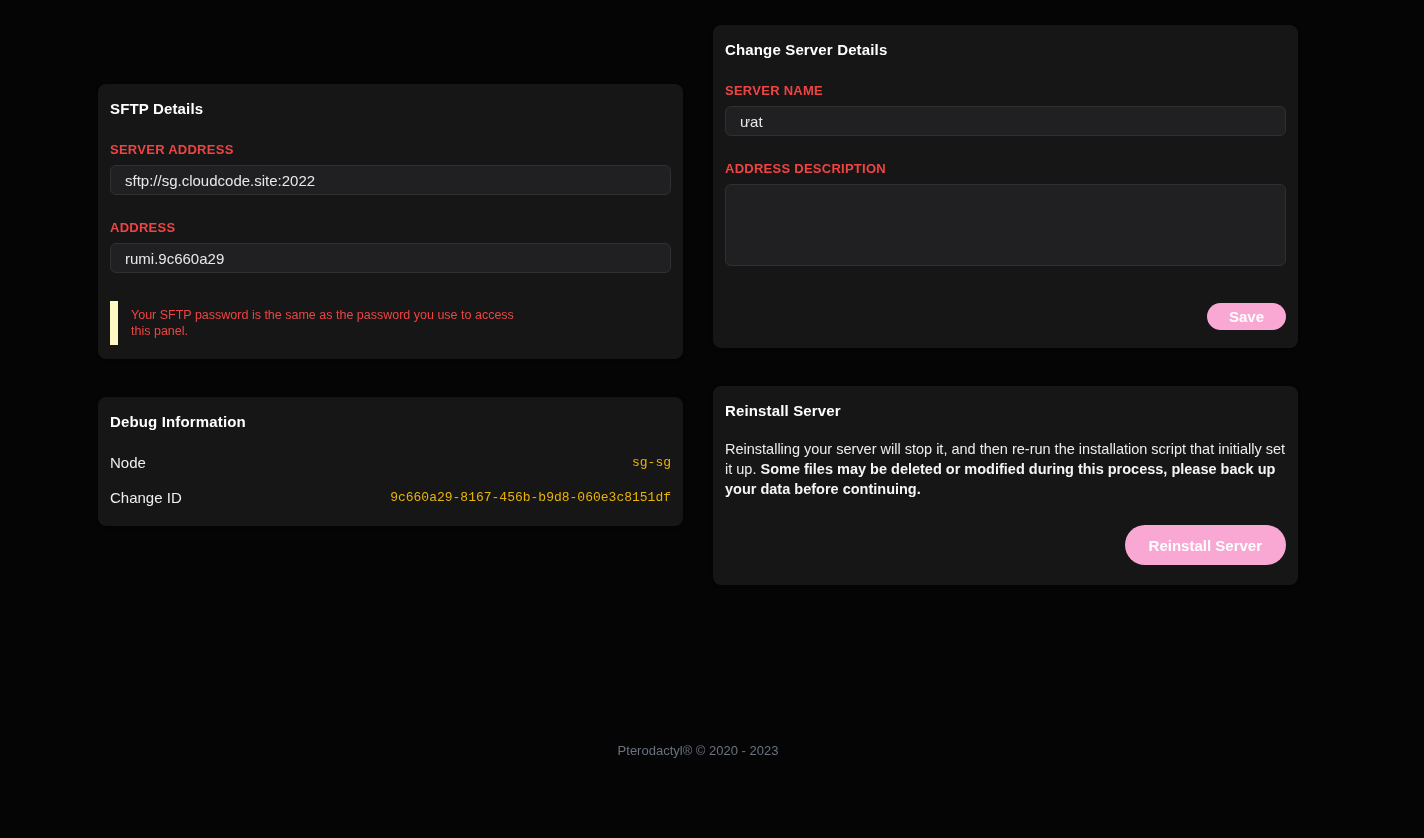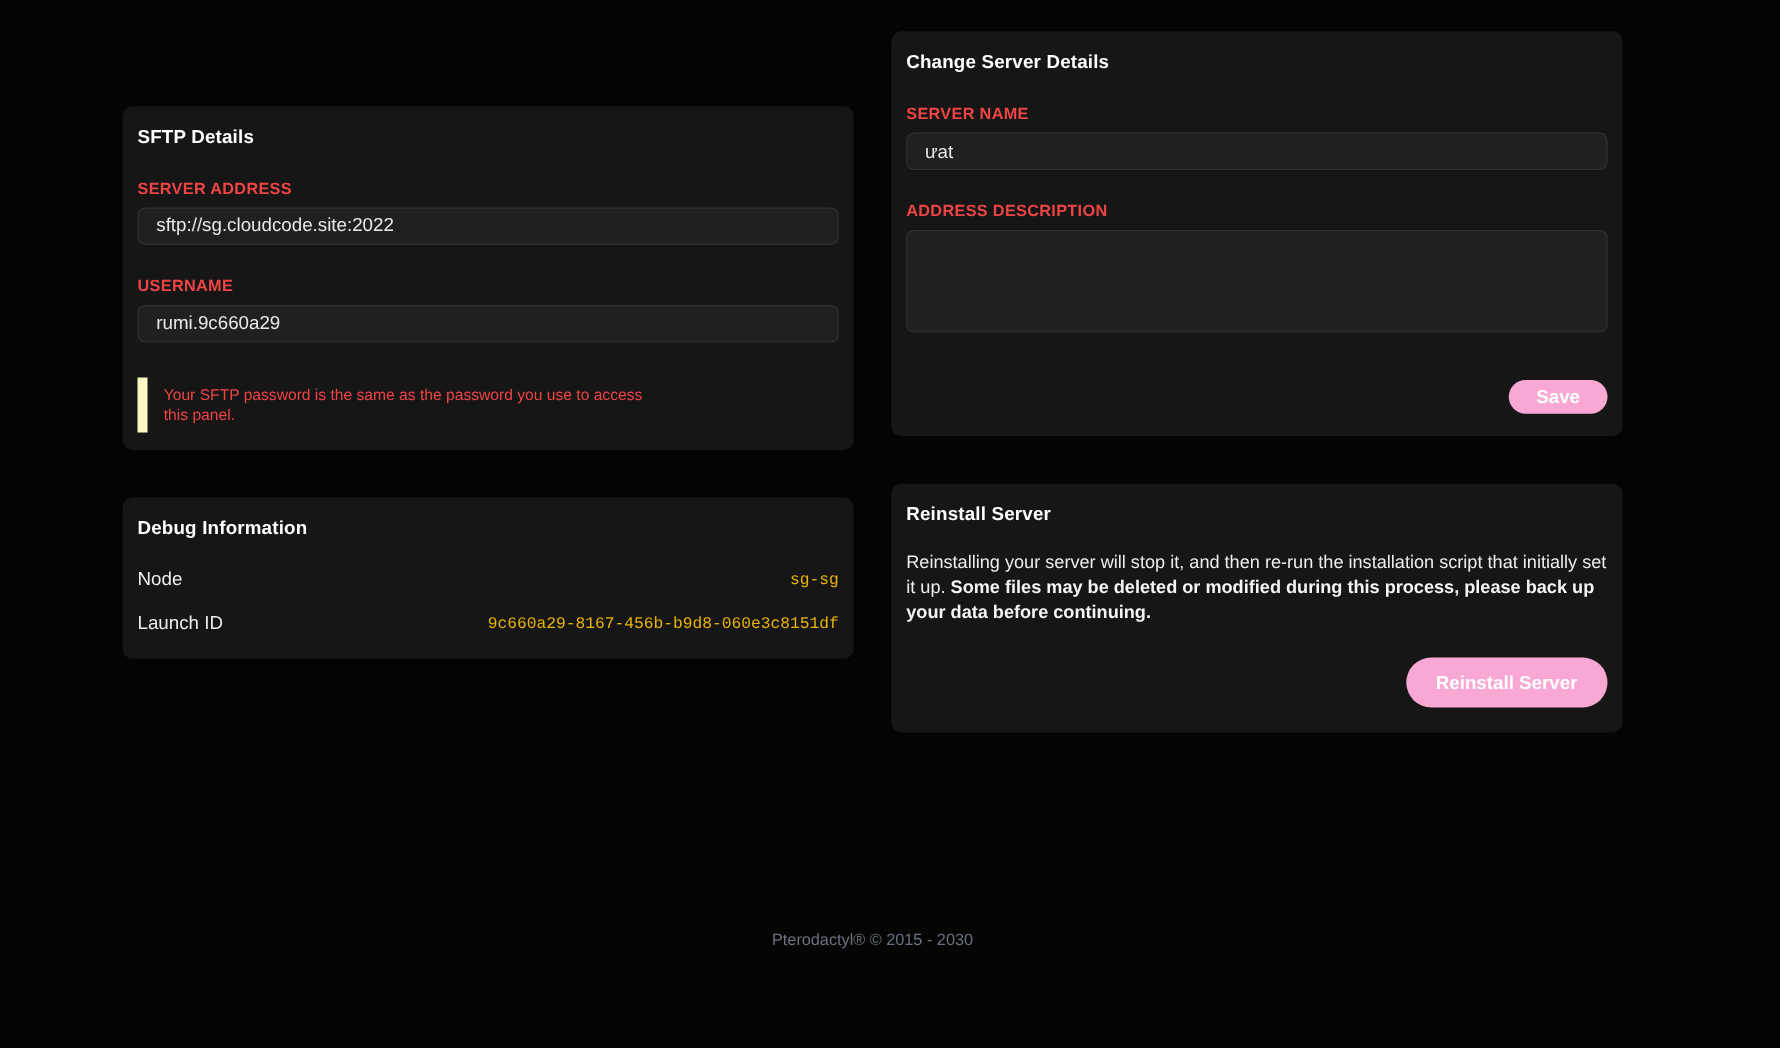--- a/index.html
+++ b/index.html
@@ -122,37 +122,37 @@
   <div class="grid">
 
     <div class="col">
 
       <section class="card">
         <h2 class="card-title">SFTP Details</h2>
 
         <label class="field-label">SERVER ADDRESS</label>
         <input class="field" type="text" readonly="" value="sftp://sg.cloudcode.site:2022" style="">
 
-        <label class="field-label">USERNAME</label>
+        <label class="field-label">ADDRESS</label>
         <input class="field" type="text" readonly="" value="rumi.9c660a29" style="">
 
         <div class="sftp-note-row">
           <p class="note">Your SFTP password is the same as the password you use to access this panel.</p>
         </div>
       </section>
 
       <section class="card">
         <h2 class="card-title">Debug Information</h2>
         <div class="debug-rows">
           <div class="debug-row">
             <span class="debug-label">Node</span>
             <span class="debug-value">sg-sg</span>
           </div>
           <div class="debug-row">
-            <span class="debug-label">Launch ID</span>
+            <span class="debug-label">Change ID</span>
             <span class="debug-value">9c660a29-8167-456b-b9d8-060e3c8151df</span>
           </div>
         </div>
       </section>
 
     </div>
 
     <div class="col">
 
       <section class="card">
@@ -173,14 +173,14 @@
         <h2 class="card-title">Reinstall Server</h2>
         <p class="reinstall-text"><span>Reinstalling your server will stop it, and then re-run the installation script that initially set it up. </span><b>Some files may be deleted or modified during this process, please back up your data before continuing.</b></p>
         <div class="btn-row reinstall-row">
           <button class="btn btn-pink btn-reinstall">Reinstall Server</button>
         </div>
       </section>
 
     </div>
   </div>
 
-  <div class="footer">Pterodactyl® © 2015 - 2030</div>
+  <div class="footer">Pterodactyl® © 2020 - 2023</div>
 </div>
 
 </body></html>

